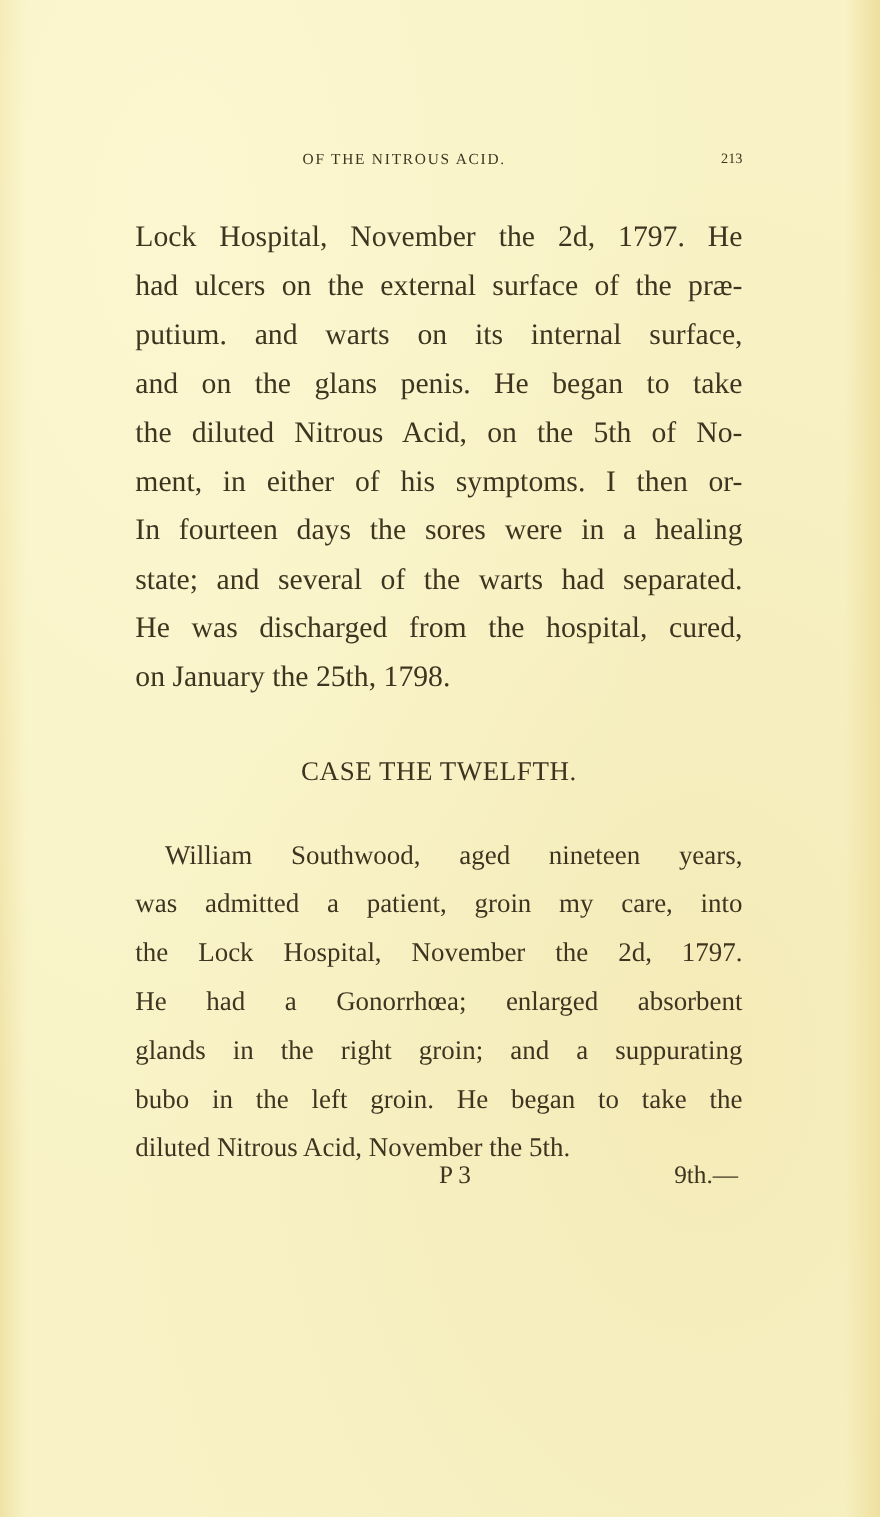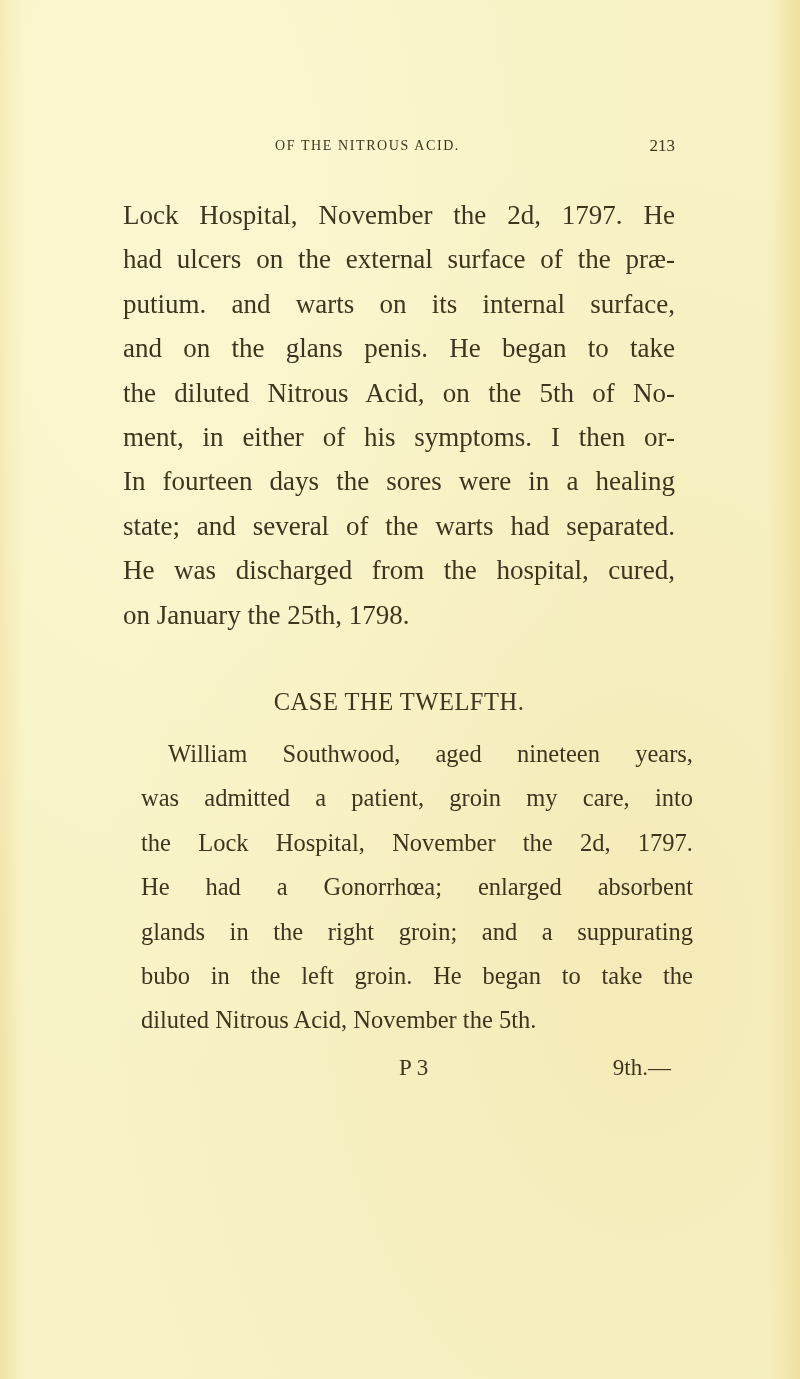--- a/index.html
+++ b/index.html
@@ -17,38 +17,38 @@
   .page { position: absolute; left: 0; top: 0; width: 800px; height: 1379px; }
   .header {
     position: absolute; top: 138px; left: 123px; width: 552px;
     height: 24px;
   }
   .running-head {
     position: absolute; left: 152px; top: 0;
     font-size: 14px; letter-spacing: 1.6px; text-transform: uppercase;
   }
   .page-number {
-    position: absolute; right: 0; top: -2px; font-size: 17px;
+    position: absolute; right: 0; top: -2px; font-size: 13px;
   }
   .body-text {
     position: absolute; top: 161px; left: 123px; width: 552px;
     font-size: 27px; line-height: 44.4px; margin-top: 32px;
   }
   .line {
     display: block; white-space: nowrap; text-align: justify;
     text-align-last: justify; height: 44.4px;
   }
   .line.last { text-align-last: left; }
   .heading {
     position: absolute; top: 688px; left: 123px; width: 552px;
     text-align: center; font-size: 24.5px; letter-spacing: 0.5px;
   }
   .body-text-2 {
-    position: absolute; top: 732px; left: 123px; width: 552px;
-    font-size: 24.5px; line-height: 44.4px; margin-left: 18px;
+    position: absolute; top: 756px; left: 123px; width: 552px;
+    font-size: 24.5px; line-height: 44.4px;
   }
   .indent { padding-left: 27px; }
   .footer {
     position: absolute; top: 1055px; left: 123px; width: 552px; height: 30px;
     font-size: 23px;
   }
   .signature { position: absolute; left: 276px; top: 0; }
   .catchword { position: absolute; right: 4px; top: 0; }
 </style>
 </head>

